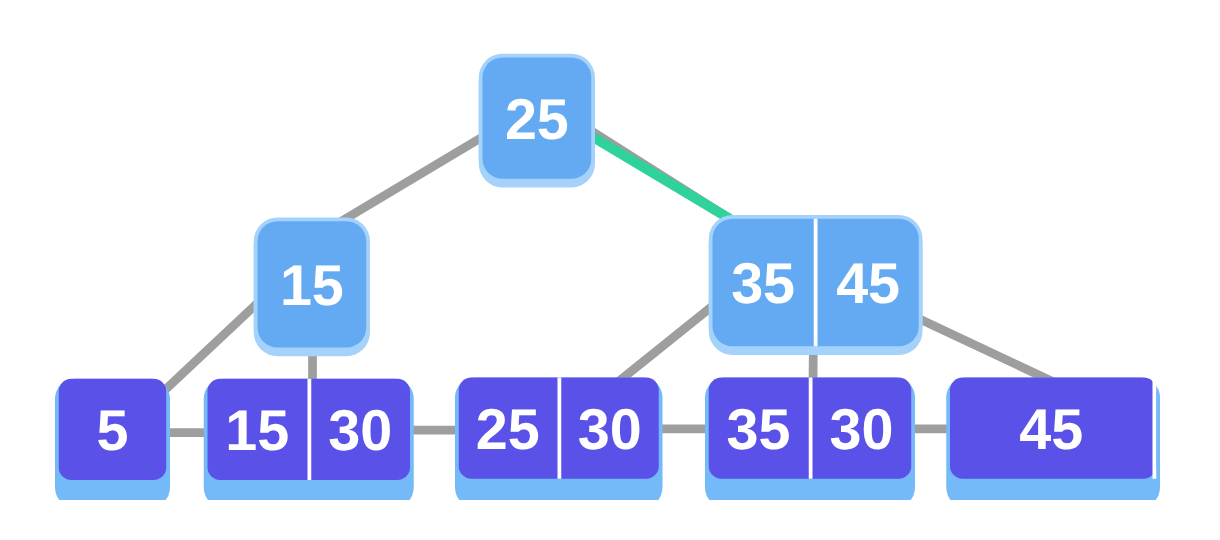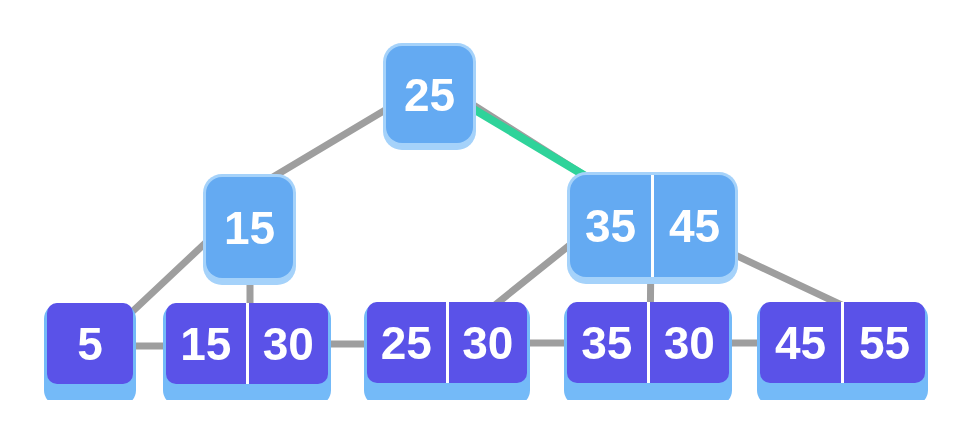--- a/index.html
+++ b/index.html
@@ -139,17 +139,16 @@
       <div class="cell">35</div>
       <div class="vdiv"></div>
       <div class="cell">30</div>
     </div>
   </div>
 
   <div class="leaf" style="left:757px; top:302px; width:171px; height:104px;">
     <div class="leaf-body">
       <div class="cell">45</div>
       <div class="vdiv"></div>
-      <div class="cell">55</div>
     </div>
   </div>
 
 </div>
 
 </body></html>

